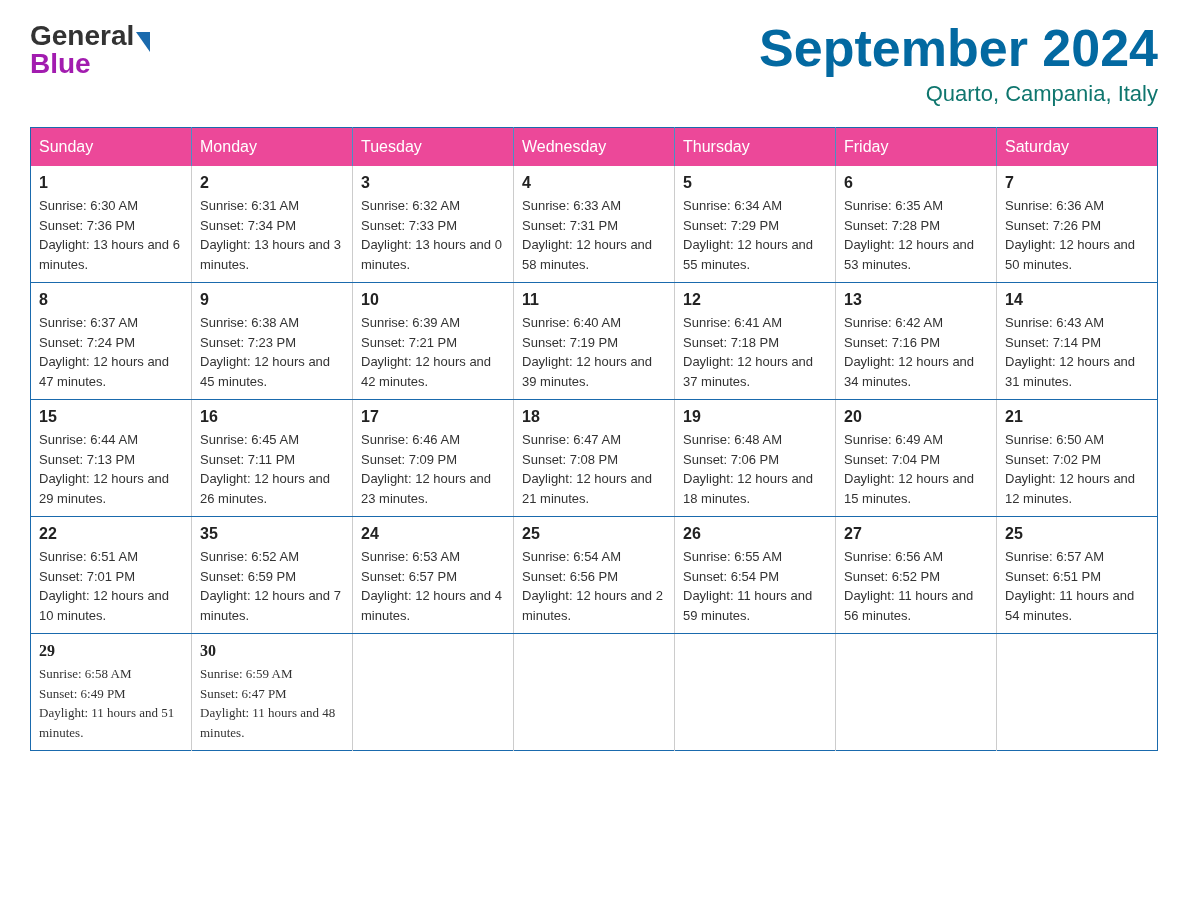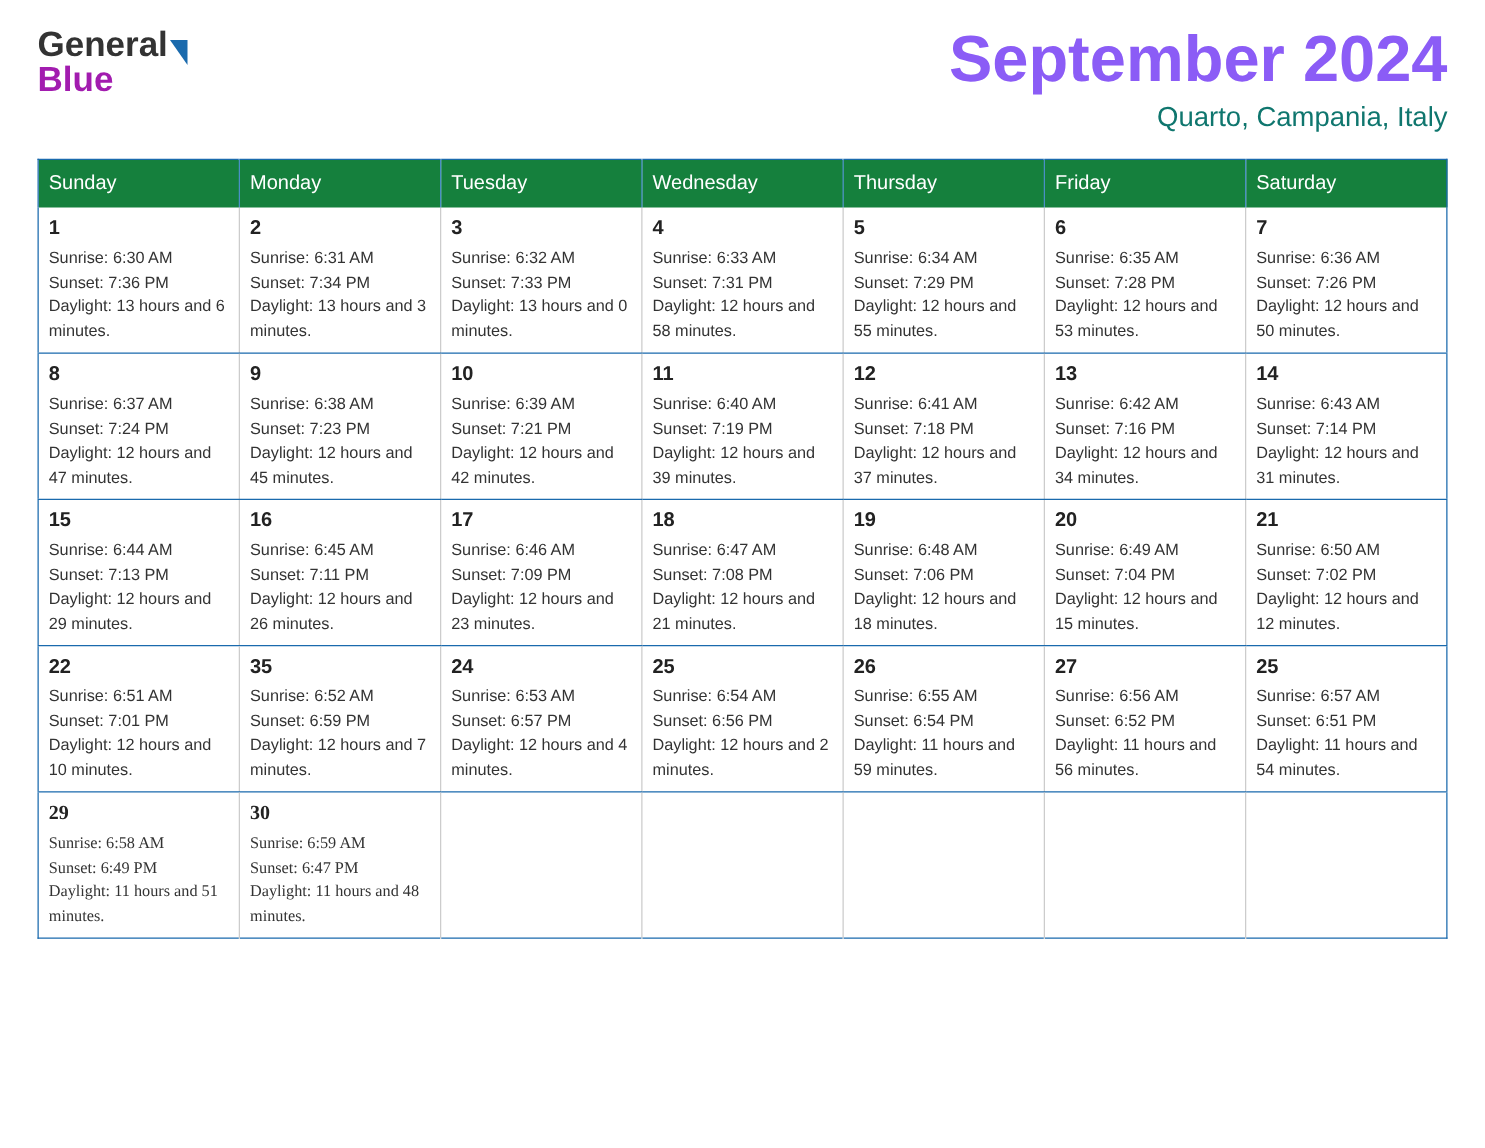--- a/index.html
+++ b/index.html
@@ -44,35 +44,35 @@
       font-weight: bold;
       color: #a21caf;
       margin-top: -4px;
     }
     .title-section {
       text-align: right;
     }
     .month-title {
       font-size: 52px;
       font-weight: bold;
-      color: #8b5cf6;
+      color: #0369a1;
       line-height: 1.1;
     }
     .location {
       font-size: 22px;
       color: #0f766e;
       margin-top: 4px;
     }
     .calendar {
       width: 100%;
       border-collapse: collapse;
       border: 1px solid #1a6aad;
     }
     .calendar th {
-      background-color: #15803d;
+      background-color: #ec4899;
       color: #fff;
       padding: 10px 8px;
       font-size: 16px;
       font-weight: normal;
       text-align: left;
       border-right: 1px solid #4a8fc4;
     }
     .calendar th:last-child {
       border-right: none;
       margin-left: 20px;

